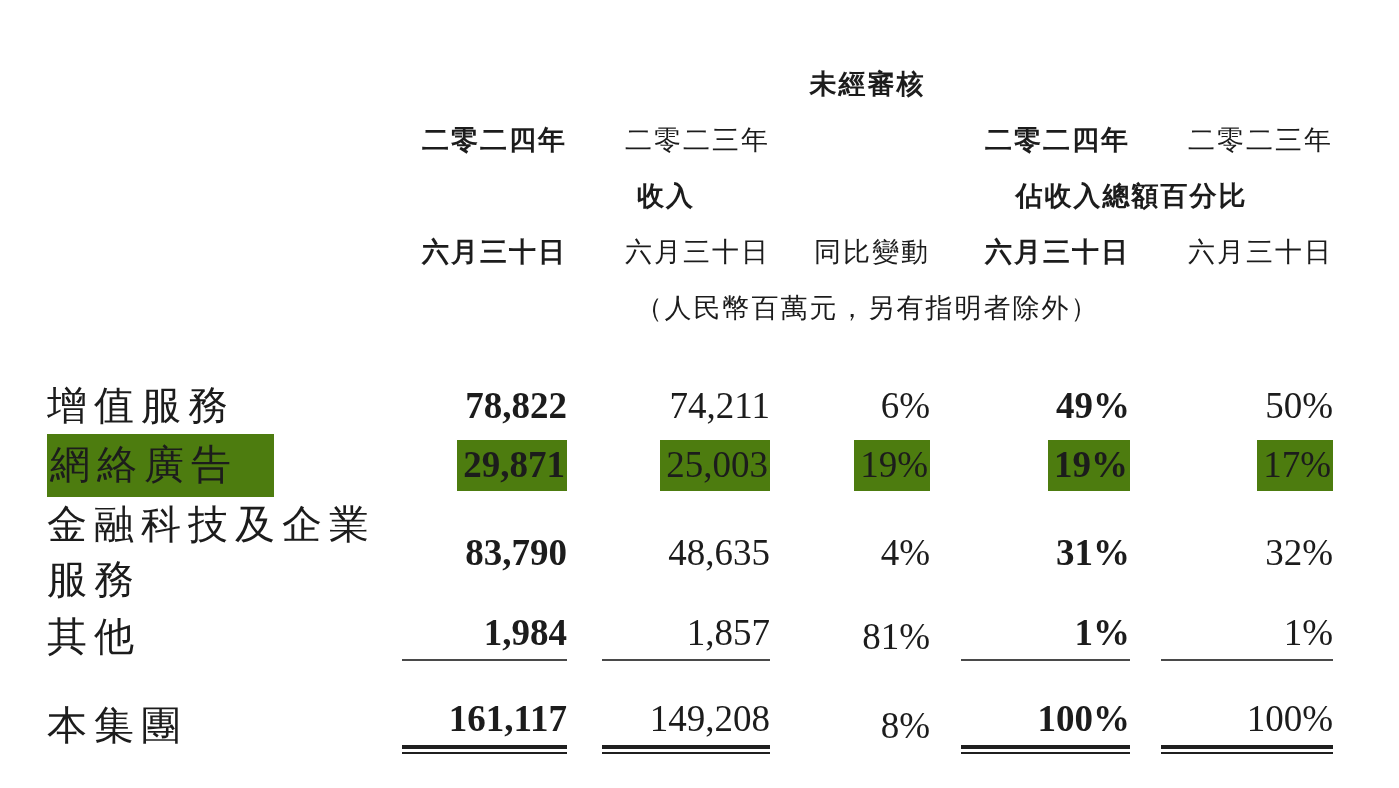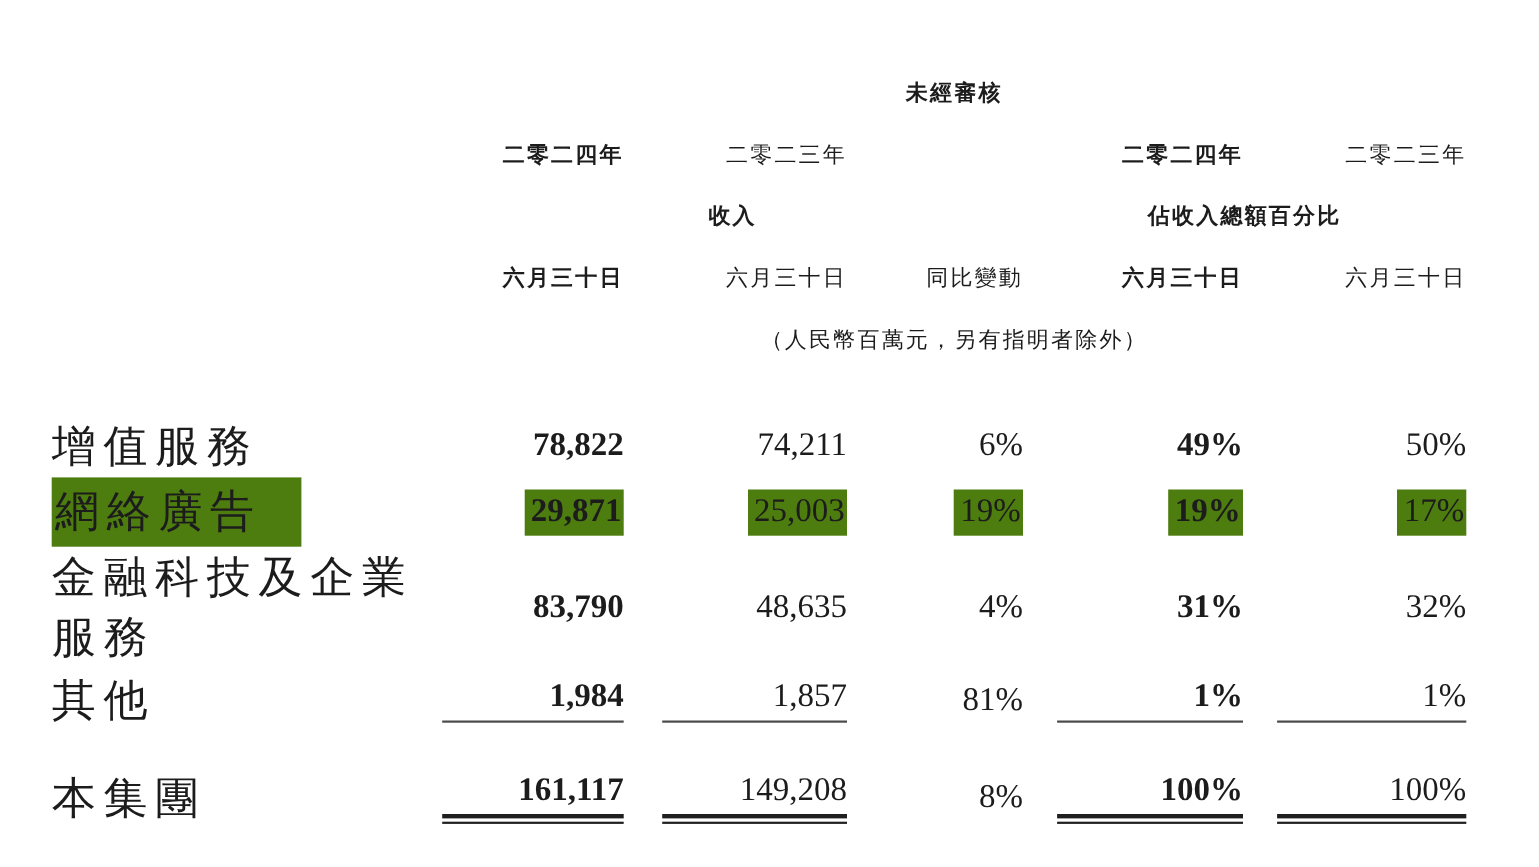--- a/index.html
+++ b/index.html
@@ -16,23 +16,23 @@
     position:absolute; left:47px; top:56px; width:1286px;
   }
   td { vertical-align:middle; }
 
   tr.hr   { height:56px; }
   tr.body-row { height:58px; }
   tr.spacer-a td { height:40px; }
   tr.spacer-b td { height:30px; }
   tr.total-row { height:60px; }
 
-  .cjk   { font-size:20px; letter-spacing:2px; }
+  .cjk   { font-size:27px; letter-spacing:2px; }
   .label-text { font-size:40px; letter-spacing:7px; }
-  .num   { font-size:30px; letter-spacing:0; }
+  .num   { font-size:37px; letter-spacing:0; }
   .b     { font-weight:bold; }
   .ctr   { text-align:center; }
   .rt    { text-align:right; }
 
   .inner { display:block; margin-left:auto; text-align:right; }
   .w1 { width:165px; } .w2 { width:168px; } .w3 { width:160px; }
   .w4 { width:169px; } .w5 { width:172px; }
 
   tr.rule-below .inner.ruled { border-bottom:2px solid #4a4a4a; padding-bottom:5px; }
 

